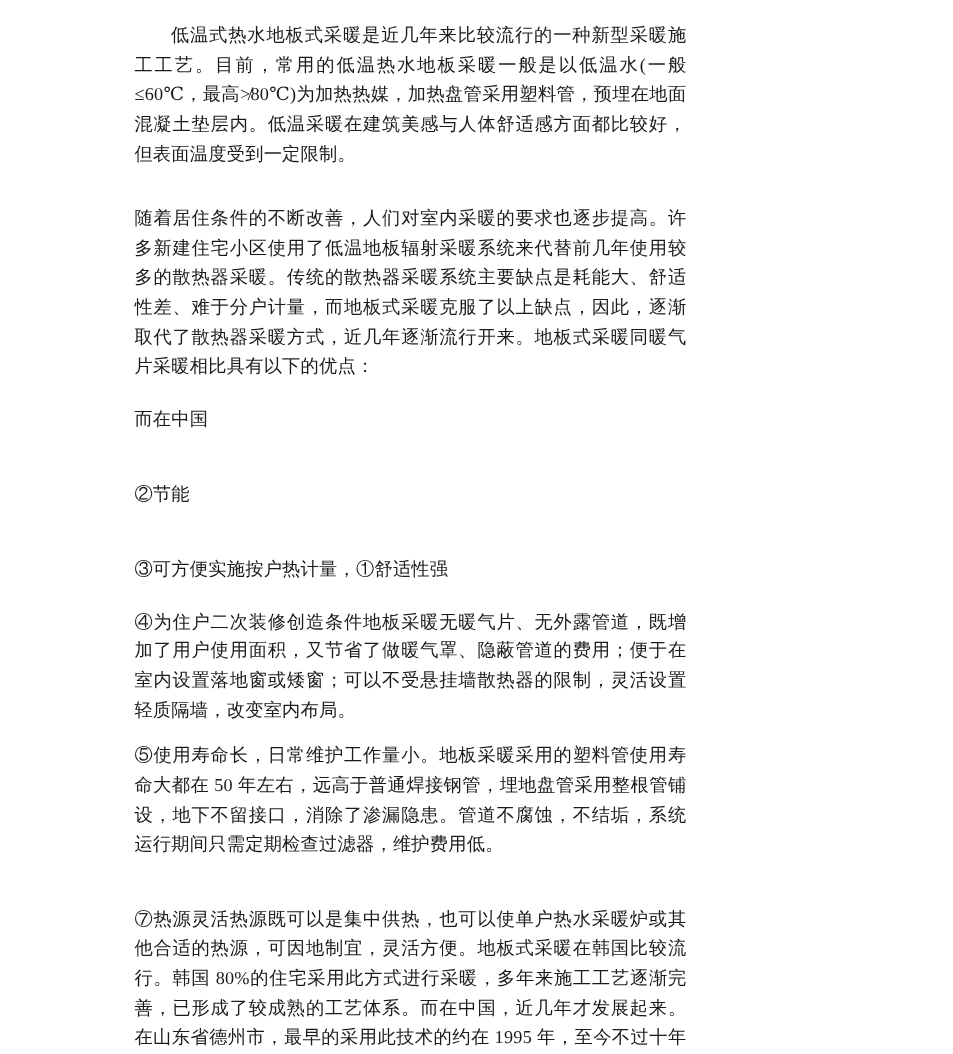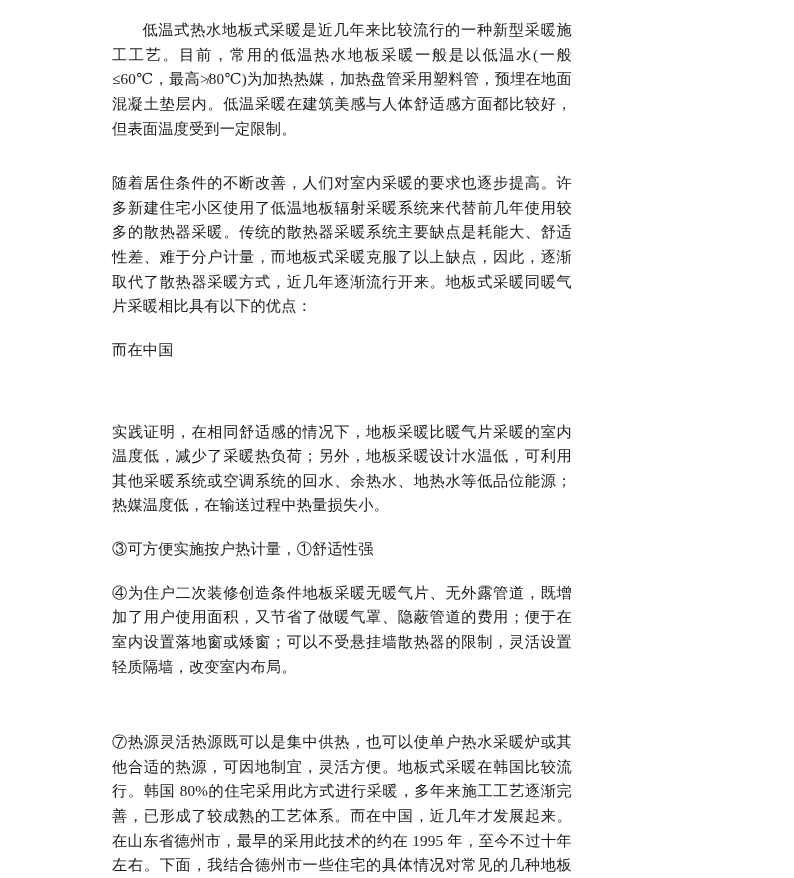--- a/index.html
+++ b/index.html
@@ -45,30 +45,31 @@
   <div class="gap-lg"></div>
 
   <p class="para">随着居住条件的不断改善，人们对室内采暖的要求也逐步提高。许多新建住宅小区使用了低温地板辐射采暖系统来代替前几年使用较多的散热器采暖。传统的散热器采暖系统主要缺点是耗能大、舒适性差、难于分户计量，而地板式采暖克服了以上缺点，因此，逐渐取代了散热器采暖方式，近几年逐渐流行开来。地板式采暖同暖气片采暖相比具有以下的优点：</p>
   <div class="gap-md"></div>
 
   <p class="para">而在中国</p>
   <div class="gap-md"></div>
 
   <div class="gap-md"></div>
 
+  <p class="para">②节能</p>
   <div class="gap-md"></div>
 
-  <p class="para">实践证明，在相同舒适感的情况下，地板采暖比暖气片采暖的室内温度低，减少了采暖热负荷；另外，地板采暖设计水温低，可利用其他采暖系统或空调系统的回水、余热水、地热水等低品位能源；热媒温度低，在输送过程中热量损失小。</p>
   <div class="gap-md"></div>
 
   <p class="para">③可方便实施按户热计量，①舒适性强</p>
   <div class="gap-md"></div>
 
   <p class="para">④为住户二次装修创造条件地板采暖无暖气片、无外露管道，既增加了用户使用面积，又节省了做暖气罩、隐蔽管道的费用；便于在室内设置落地窗或矮窗；可以不受悬挂墙散热器的限制，灵活设置轻质隔墙，改变室内布局。</p>
   <div class="gap-sm"></div>
 
+  <p class="para">⑤使用寿命长，日常维护工作量小。地板采暖采用的塑料管使用寿命大都在 50 年左右，远高于普通焊接钢管，埋地盘管采用整根管铺设，地下不留接口，消除了渗漏隐患。管道不腐蚀，不结垢，系统运行期间只需定期检查过滤器，维护费用低。</p>
   <div class="gap-md"></div>
 
   <div class="gap-md"></div>
 
   <p class="para">⑦热源灵活热源既可以是集中供热，也可以使单户热水采暖炉或其他合适的热源，可因地制宜，灵活方便。地板式采暖在韩国比较流行。韩国 80%的住宅采用此方式进行采暖，多年来施工工艺逐渐完善，已形成了较成熟的工艺体系。而在中国，近几年才发展起来。在山东省德州市，最早的采用此技术的约在 1995 年，至今不过十年左右。下面，我结合德州市一些住宅的具体情况对常见的几种地板式在采暖构造、材料的选择、施工工艺及施工中注意事</p>
 
 </div>
 
 </body></html>

